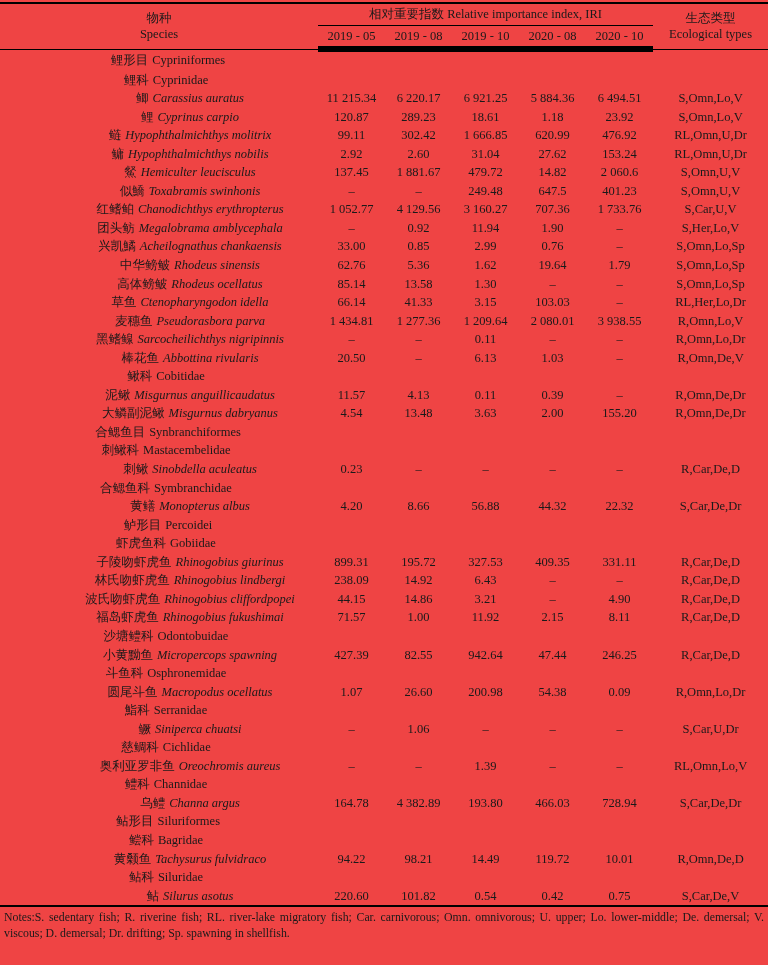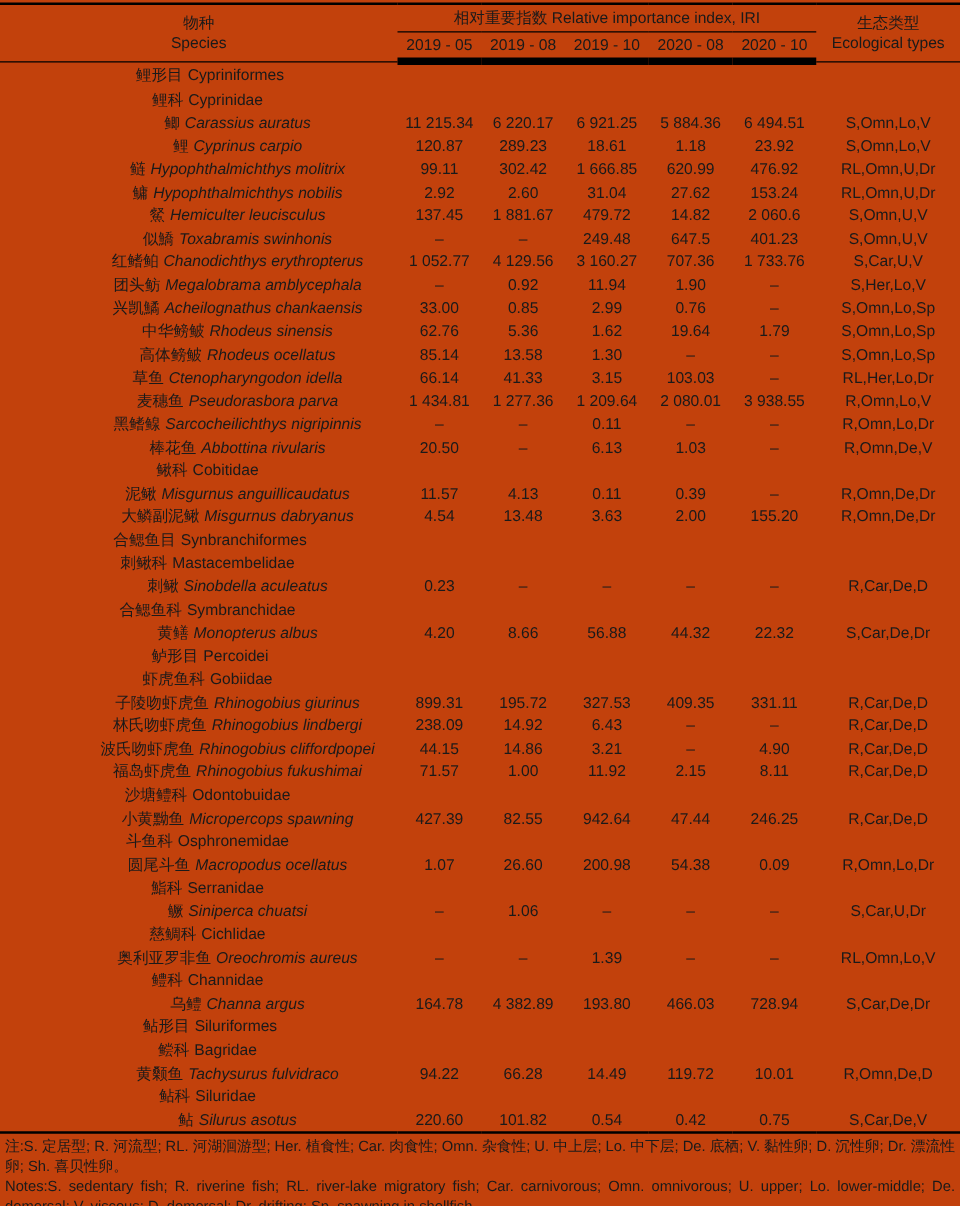--- a/index.html
+++ b/index.html
@@ -4,23 +4,23 @@
 <style>
   html, body {
     margin: 0;
     padding: 0;
     background: #ffffff;
     width: 768px;
   }
   .page {
     width: 768px;
     height: 965px;
-    background: #c2410c;
+    background: #ef4444;
     color: #1a1a1a;
-    font-family: Liberation Sans, sans-serif;
+    font-family: Liberation Serif, serif;
     box-sizing: border-box;
     padding-top: 2px;
     overflow: hidden;
   }
   table.paper-table {
     width: 768px;
     border-collapse: collapse;
     table-layout: fixed;
     border-top: 2px solid #000;
     border-bottom: 2px solid #000;
@@ -476,21 +476,21 @@
           <td class="val"></td>
           <td class="val"></td>
           <td class="val"></td>
           <td class="val"></td>
           <td class="val"></td>
           <td class="eco"></td>
         </tr>
         <tr>
           <td class="name lvl-species"><span>黄颡鱼</span><span class="latin">Tachysurus fulvidraco</span></td>
           <td class="val">94.22</td>
-          <td class="val">66.28</td>
+          <td class="val">98.21</td>
           <td class="val">14.49</td>
           <td class="val">119.72</td>
           <td class="val">10.01</td>
           <td class="eco">R,Omn,De,D</td>
         </tr>
         <tr>
           <td class="name lvl-family"><span>鲇科</span><span class="latin">Siluridae</span></td>
           <td class="val"></td>
           <td class="val"></td>
           <td class="val"></td>
@@ -504,17 +504,16 @@
           <td class="val">101.82</td>
           <td class="val">0.54</td>
           <td class="val">0.42</td>
           <td class="val">0.75</td>
           <td class="eco">S,Car,De,V</td>
         </tr>
       </tbody>
   </table>
 
   <div class="notes">
-    <p>注:S. 定居型; R. 河流型; RL. 河湖洄游型; Her. 植食性; Car. 肉食性; Omn. 杂食性; U. 中上层; Lo. 中下层; De. 底栖; V. 黏性卵; D. 沉性卵; Dr. 漂流性卵; Sh. 喜贝性卵。</p>
     <p>Notes:S. sedentary fish; R. riverine fish; RL. river-lake migratory fish; Car. carnivorous; Omn. omnivorous; U. upper; Lo. lower-middle; De. demersal; V. viscous; D. demersal; Dr. drifting; Sp. spawning in shellfish.</p>
   </div>
 
 </div>
 
 </body></html>

